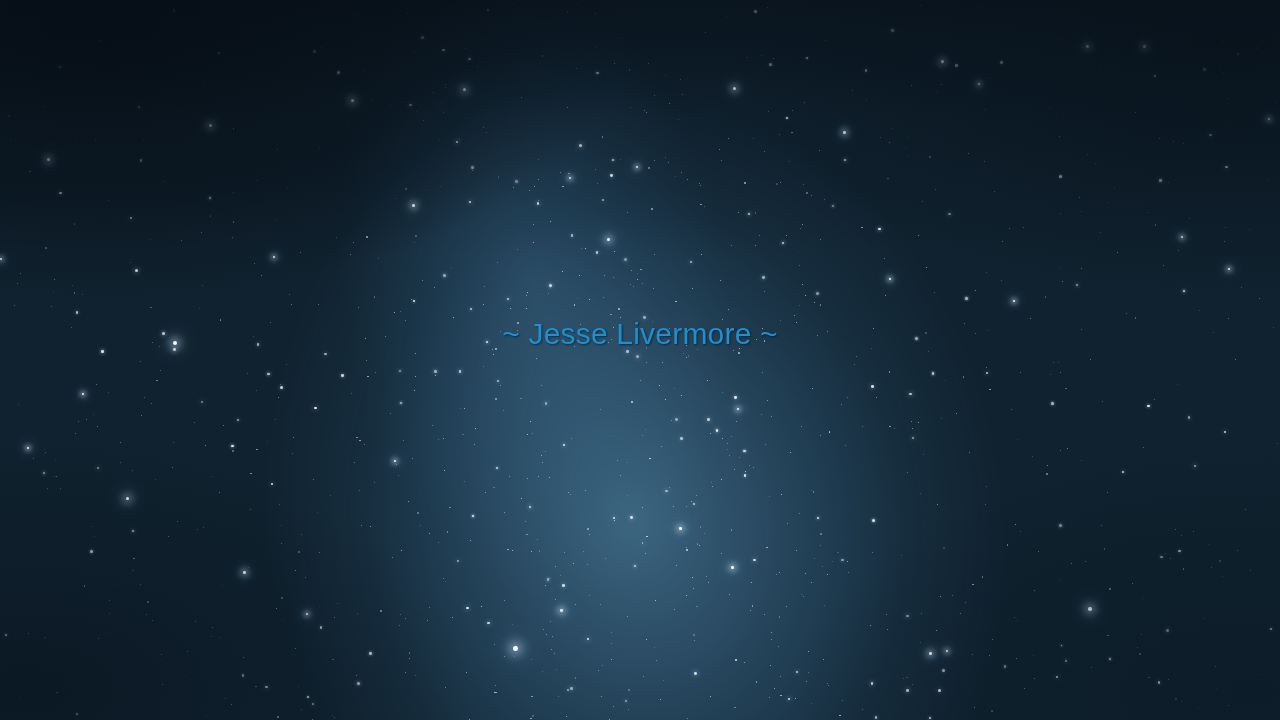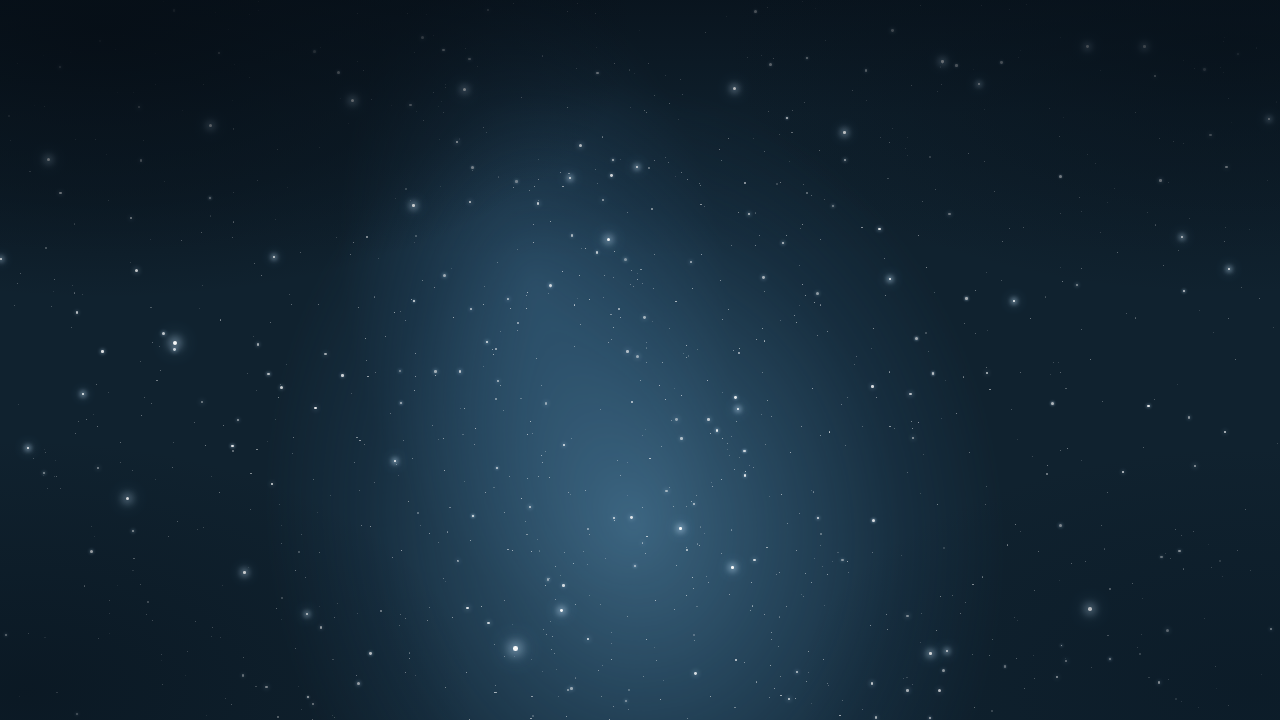--- a/index.html
+++ b/index.html
@@ -1235,15 +1235,16 @@
       <div class="star" style="left: 394px; top: 460px; width: 2.4px; height: 2.4px; background: rgb(255, 255, 255); opacity: 0.97; box-shadow: rgba(200, 230, 252, 0.7) 0px 0px 5.8px 1.8px, rgba(150, 198, 235, 0.3) 0px 0px 13.2px 2.9px;"></div>
       <div class="star" style="left: 679px; top: 527px; width: 2.6px; height: 2.6px; background: rgb(255, 255, 255); opacity: 0.97; box-shadow: rgba(200, 230, 252, 0.7) 0px 0px 6.2px 2px, rgba(150, 198, 235, 0.3) 0px 0px 14.3px 3.1px;"></div>
       <div class="star" style="left: 731px; top: 566px; width: 2.6px; height: 2.6px; background: rgb(255, 255, 255); opacity: 0.97; box-shadow: rgba(200, 230, 252, 0.7) 0px 0px 6.2px 2px, rgba(150, 198, 235, 0.3) 0px 0px 14.3px 3.1px;"></div>
       <div class="star" style="left: 0px; top: 258px; width: 2.2px; height: 2.2px; background: rgb(255, 255, 255); opacity: 0.97; box-shadow: rgba(200, 230, 252, 0.7) 0px 0px 5.3px 1.7px, rgba(150, 198, 235, 0.3) 0px 0px 12.1px 2.6px;"></div>
       <div class="star" style="left: 82px; top: 393px; width: 2.2px; height: 2.2px; background: rgb(255, 255, 255); opacity: 0.97; box-shadow: rgba(200, 230, 252, 0.7) 0px 0px 5.3px 1.7px, rgba(150, 198, 235, 0.3) 0px 0px 12.1px 2.6px;"></div>
       <div class="star" style="left: 273px; top: 256px; width: 2.2px; height: 2.2px; background: rgb(255, 255, 255); opacity: 0.97; box-shadow: rgba(200, 230, 252, 0.7) 0px 0px 5.3px 1.7px, rgba(150, 198, 235, 0.3) 0px 0px 12.1px 2.6px;"></div>
     </div>
   <div class="sky-vignette"></div>
 
   <div class="quote-block">
+    <p class="quote-author">~ Jesse Livermore ~</p>
   </div>
 
 </div>
 
 </body></html>

